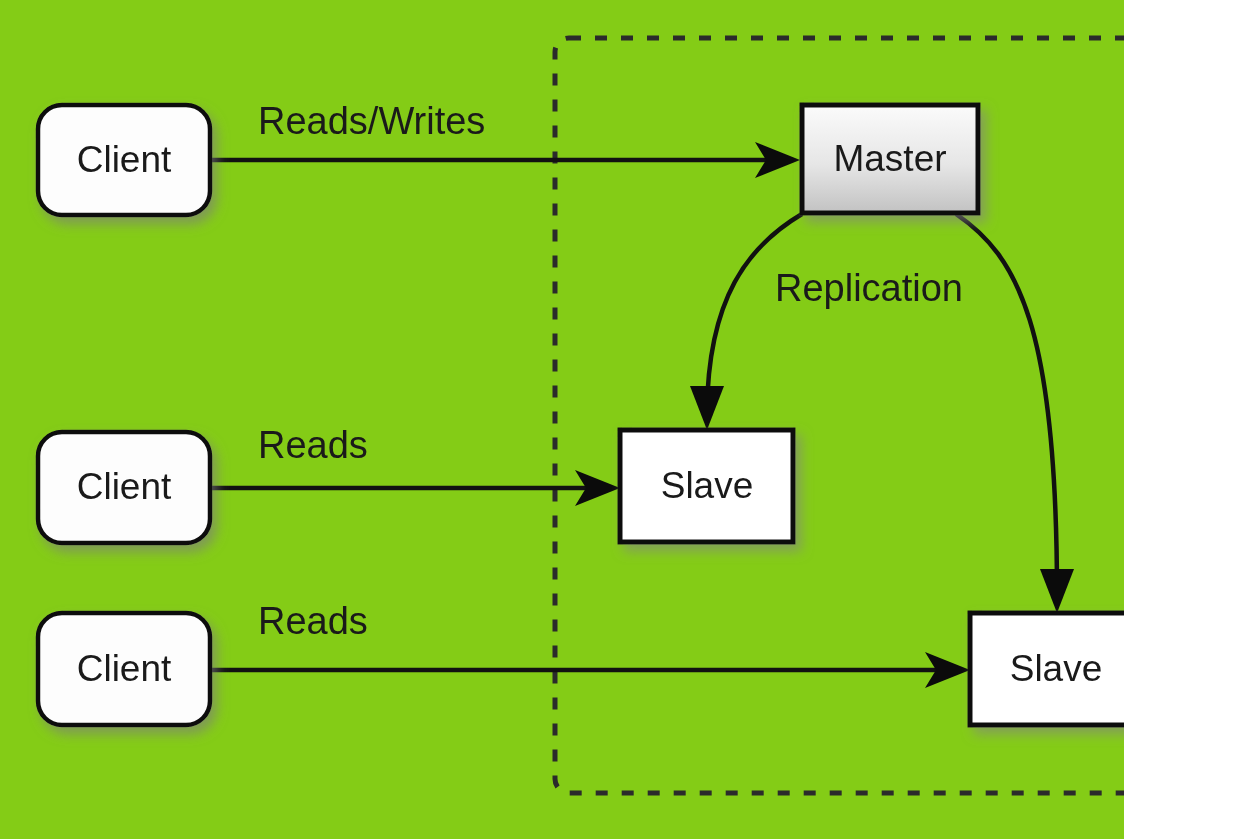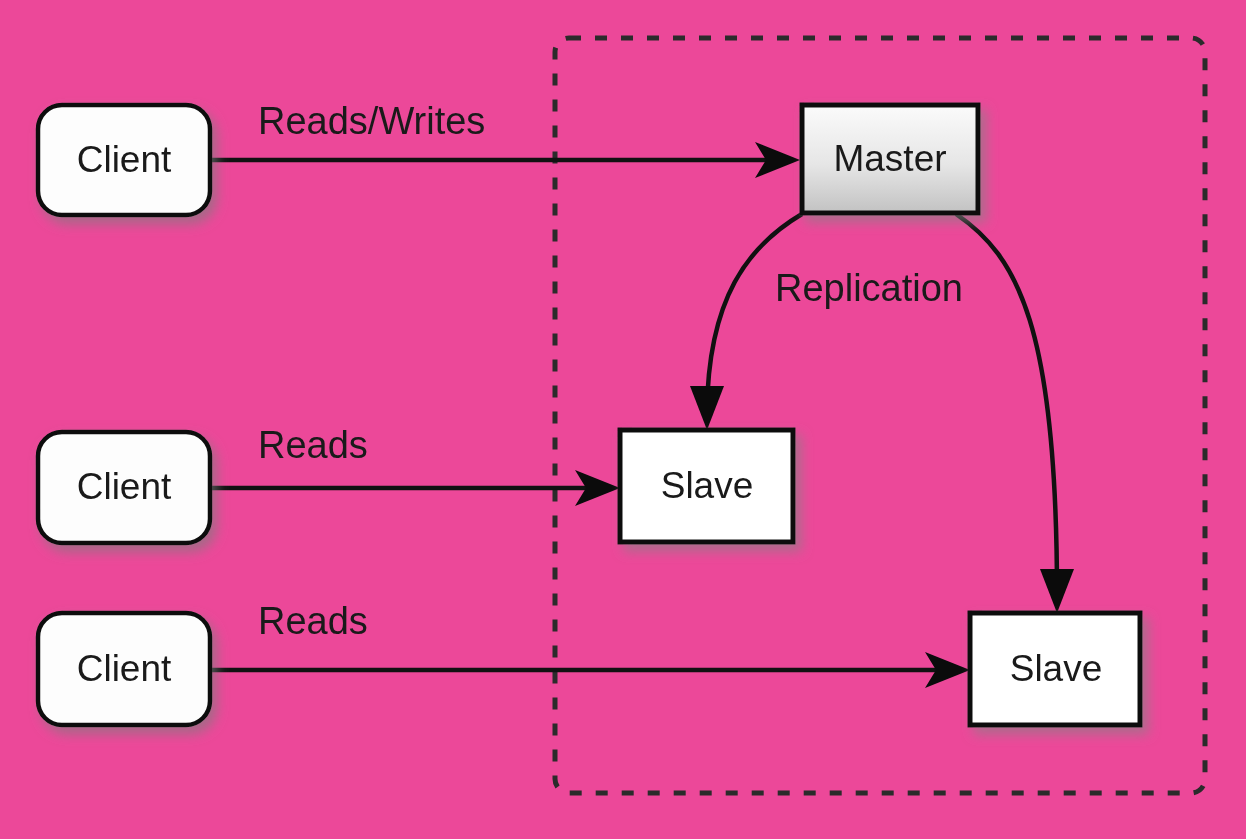--- a/index.html
+++ b/index.html
@@ -5,23 +5,23 @@
   html, body {
     margin: 0;
     padding: 0;
     background: #ffffff;
   }
   body {
     font-family: "Liberation Sans", sans-serif;
   }
   #canvas {
     position: relative;
-    width: 1246px;
+    width: 1124px;
     height: 839px;
-    background: #ec4899;
+    background: #84cc16;
     overflow: hidden;
   }
   #diagram-svg {
     position: absolute;
     left: 0;
     top: 0;
     width: 1246px;
     height: 839px;
   }
   .node-label {

